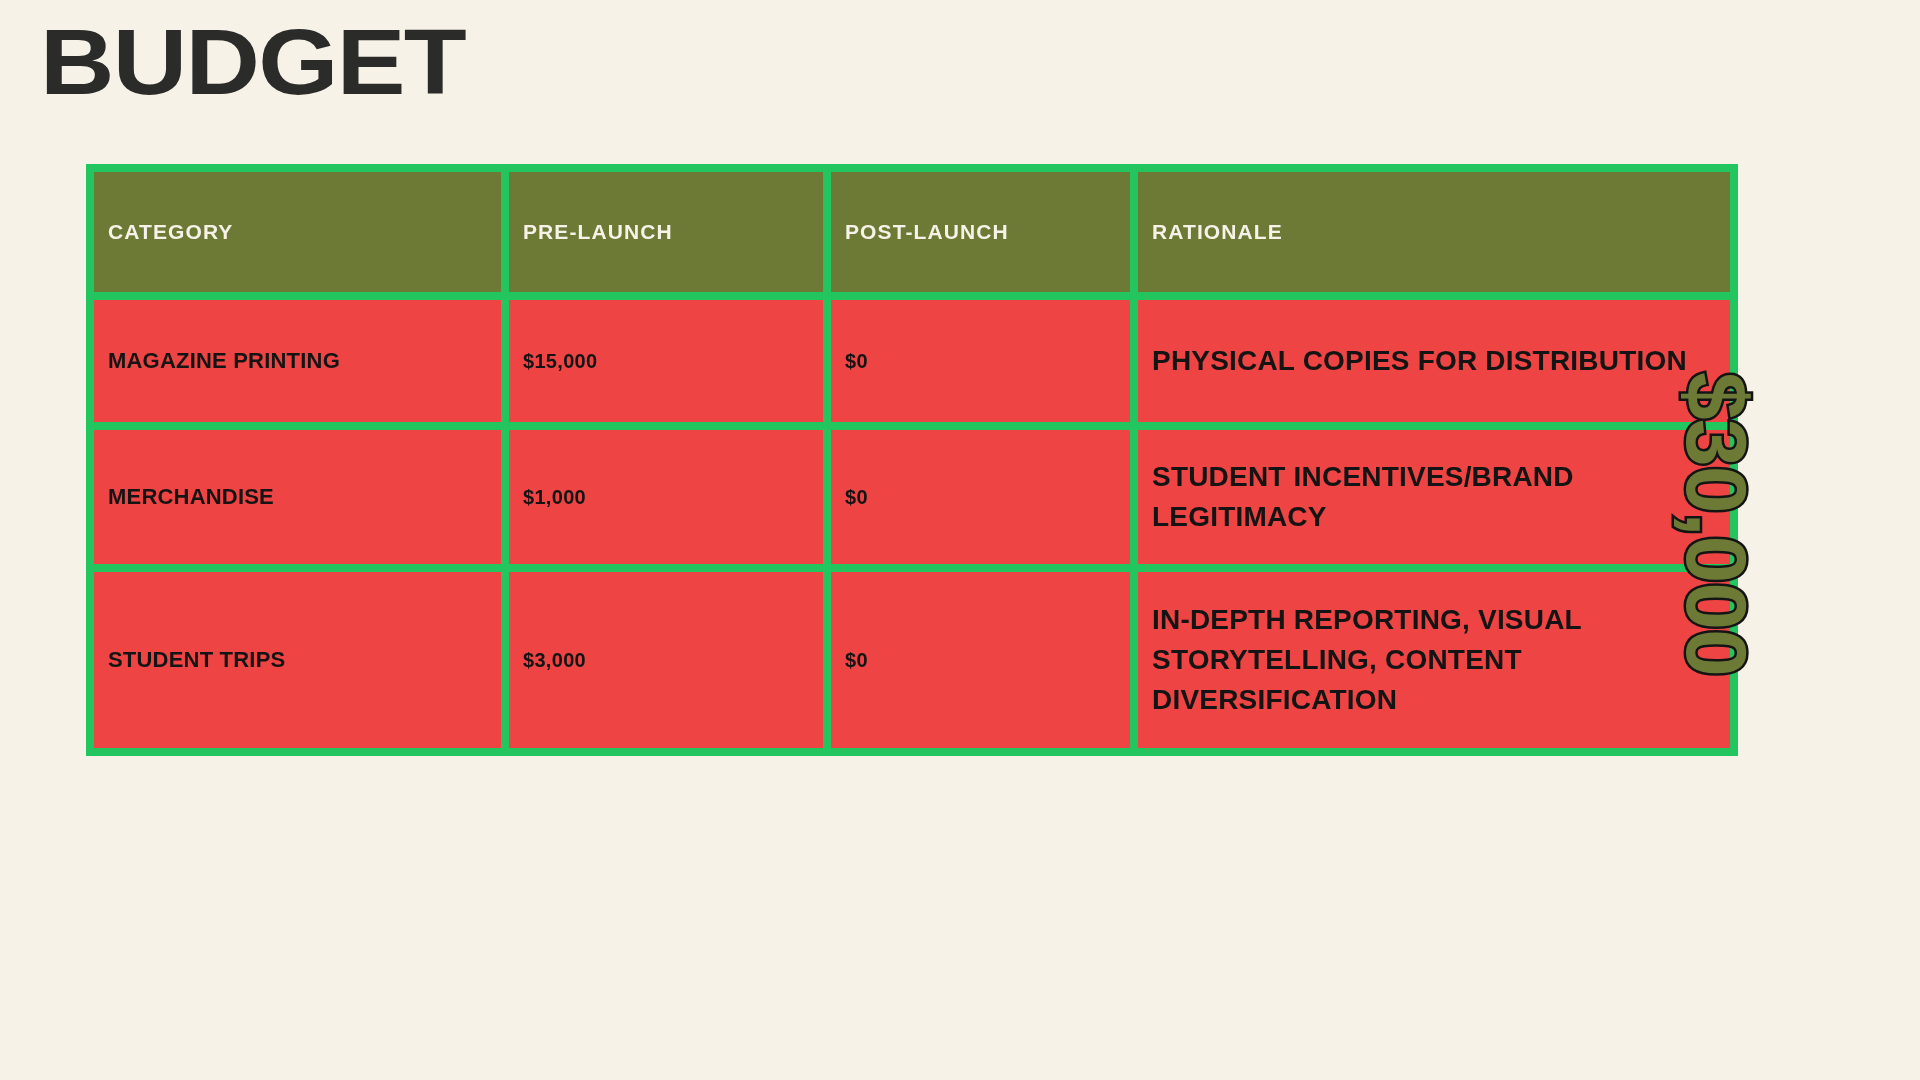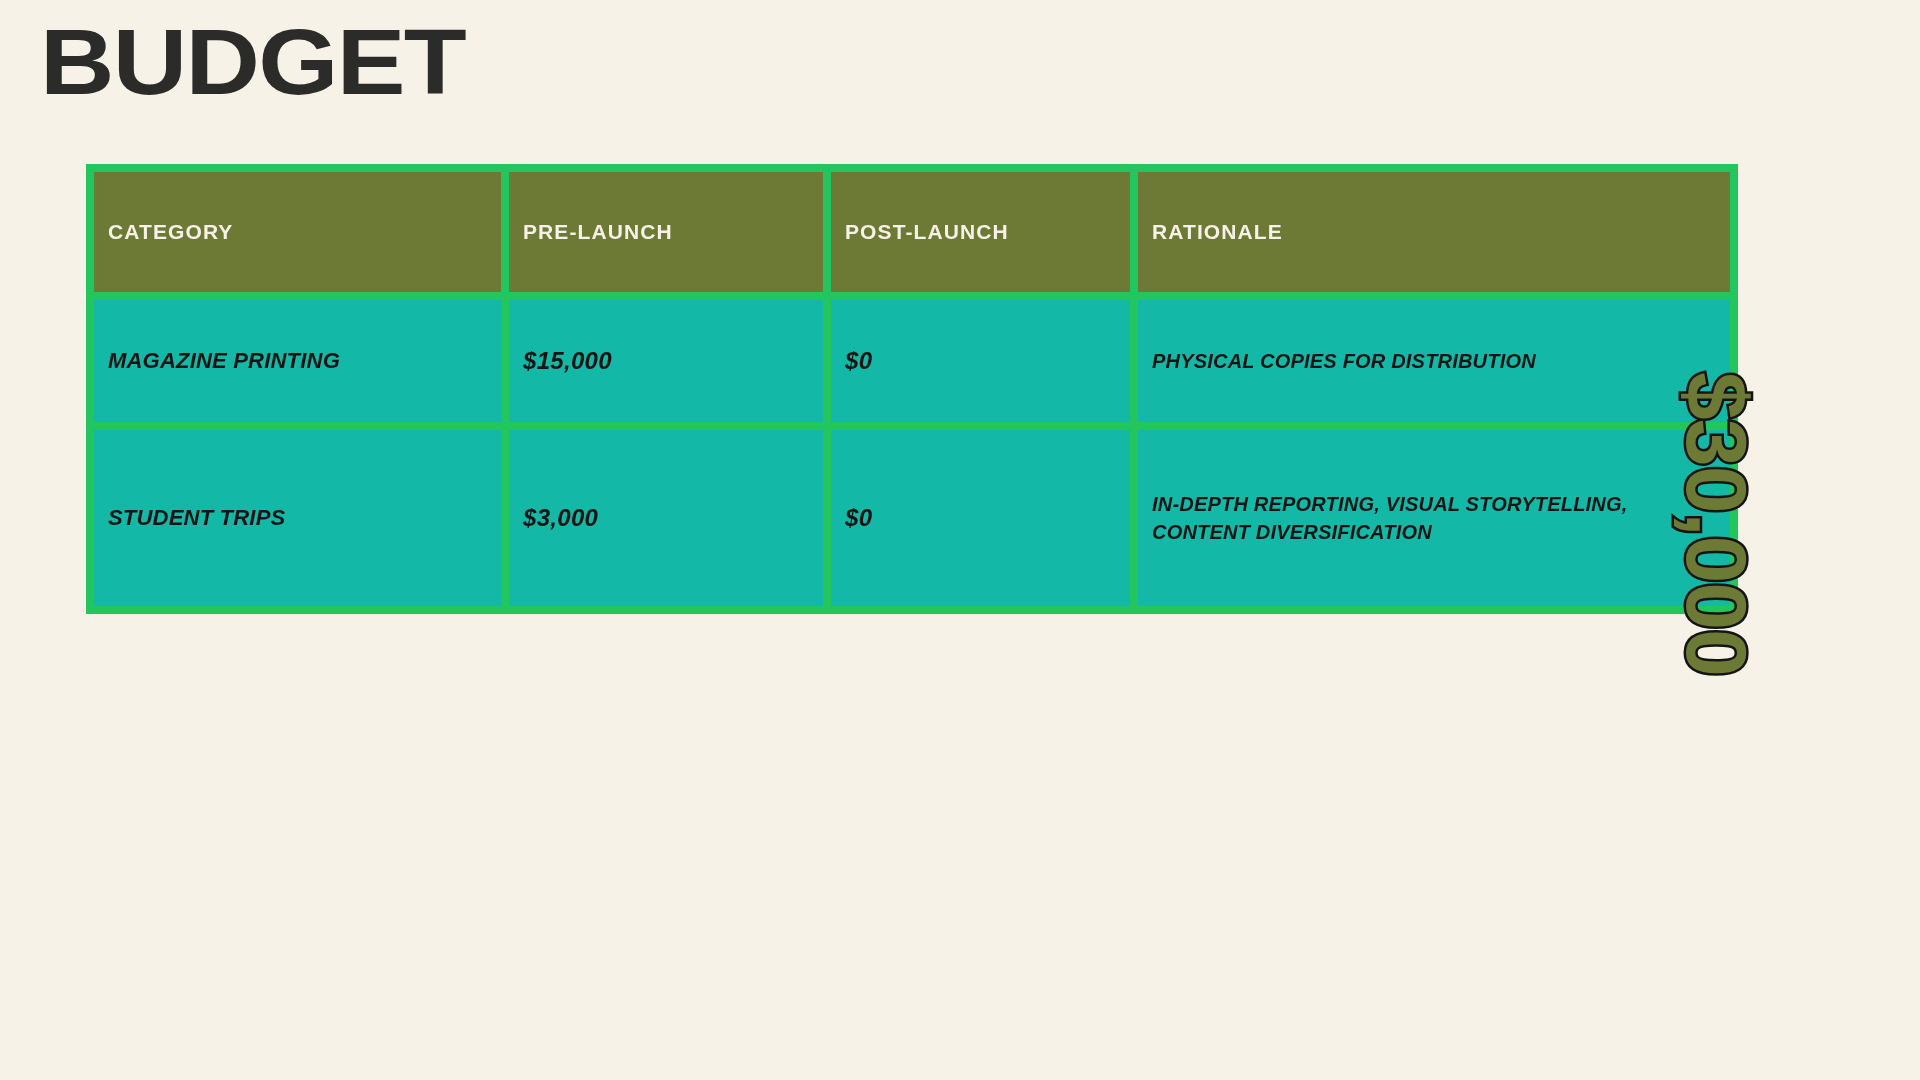--- a/index.html
+++ b/index.html
@@ -70,37 +70,36 @@
     background: #6d7a36;
     color: #f7f2e8;
     font-size: 21px;
     font-weight: 700;
     letter-spacing: 1.1px;
     height: 104px;
     text-transform: uppercase;
   }
 
   tbody td {
-    background: #14b8a6;
+    background: #ef4444;
     color: #141414;
     font-size: 22px;
     font-weight: 700;
     letter-spacing: 0.2px;
     line-height: 1.42;
     text-transform: uppercase;
-    font-style: italic;
   }
 
   tbody tr.r-h1 td { height: 106px; }
   tbody tr.r-h2 td { height: 118px; }
   tbody tr.r-h3 td { height: 160px; }
 
-  td.cell-amount { font-size: 24px; letter-spacing: 0.3px; }
+  td.cell-amount { font-size: 20px; letter-spacing: 0.3px; }
   td.cell-category { font-size: 22px; }
-  td.cell-rationale { font-size: 20px; }
+  td.cell-rationale { font-size: 28px; }
 
   
   .total-amount {
     position: absolute;
     left: 1760px;
     top: 372px;
     width: 480px;
     font-size: 86px;
     font-weight: 700;
     letter-spacing: -1px;
@@ -142,20 +141,26 @@
         <tr class="r-h1">
           <td class="cell-category">MAGAZINE PRINTING</td>
           <td class="cell-amount">$15,000</td>
           <td class="cell-amount">$0</td>
           <td class="cell-rationale">PHYSICAL COPIES FOR DISTRIBUTION</td>
         </tr>
 
 
 
 
+        <tr class="r-h2">
+          <td class="cell-category">MERCHANDISE</td>
+          <td class="cell-amount">$1,000</td>
+          <td class="cell-amount">$0</td>
+          <td class="cell-rationale">STUDENT INCENTIVES/BRAND LEGITIMACY</td>
+        </tr>
 
         <tr class="r-h3">
           <td class="cell-category">STUDENT TRIPS</td>
           <td class="cell-amount">$3,000</td>
           <td class="cell-amount">$0</td>
           <td class="cell-rationale">IN-DEPTH REPORTING, VISUAL STORYTELLING, CONTENT DIVERSIFICATION</td>
         </tr>
 
       </tbody>
     </table>

